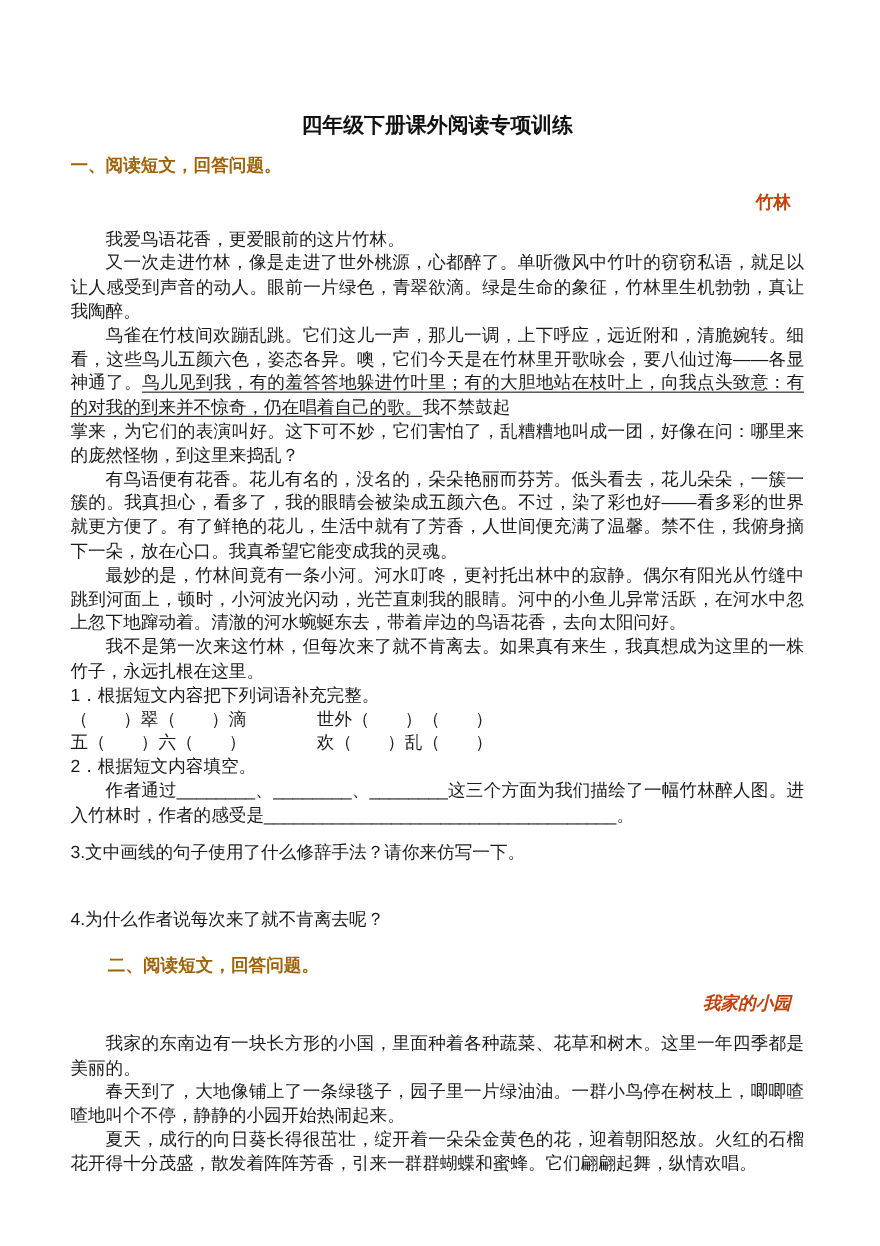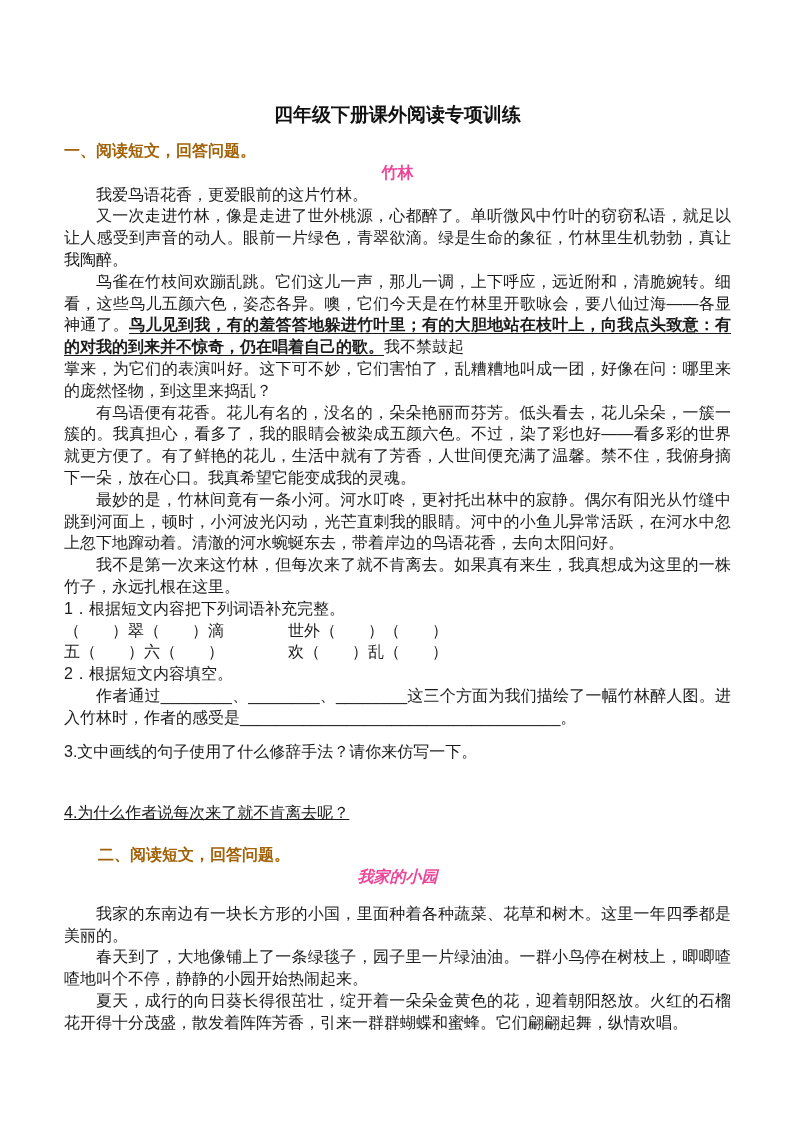--- a/index.html
+++ b/index.html
@@ -29,34 +29,34 @@
     line-height: 26px;
     margin: 0 0 12px 0;
     color: #111111;
   }
   .sec-heading {
     font-weight: bold;
     margin: 0;
     color: #a16207;
   }
   .passage-title {
-    text-align: center;
+    text-align: right;
     font-weight: bold;
-    margin: 0;
-    color: #ec4899;
+    margin: 12px;
+    color: #c2410c;
   }
   p.body {
     margin: 0;
     text-align: justify;
   }
   .indent { text-indent: 2em; }
-  .u { text-decoration: underline; text-underline-offset: 3px; font-weight: bold; }
+  .u { text-decoration: underline; text-underline-offset: 3px; }
   .q { margin: 0; }
   .q3 { margin-top: 12px; }
-  .q4 { margin-top: 40px; text-decoration: underline; }
+  .q4 { margin-top: 40px; }
   .sec2-heading { margin-top: 20px; margin-left: 34px; }
   .passage-title-2 { margin-bottom: 15px; font-style: italic; }
   .fill-line { margin: 0; text-align: justify; }
 </style>
 </head>
 <body>
 
 <div class="page">
 
   <h1 class="doc-title">四年级下册课外阅读专项训练</h1>

